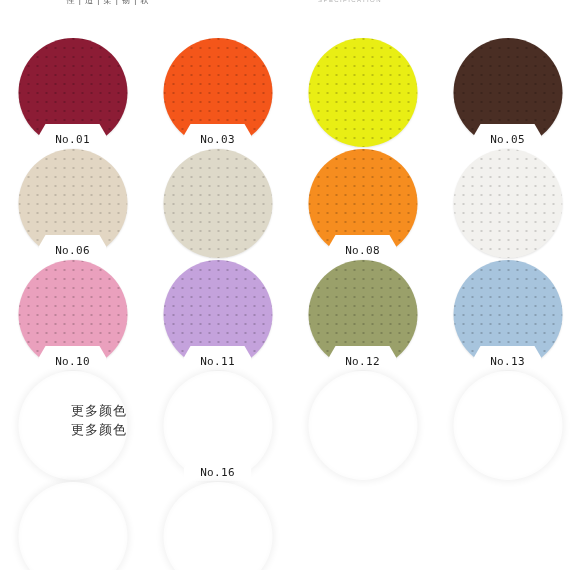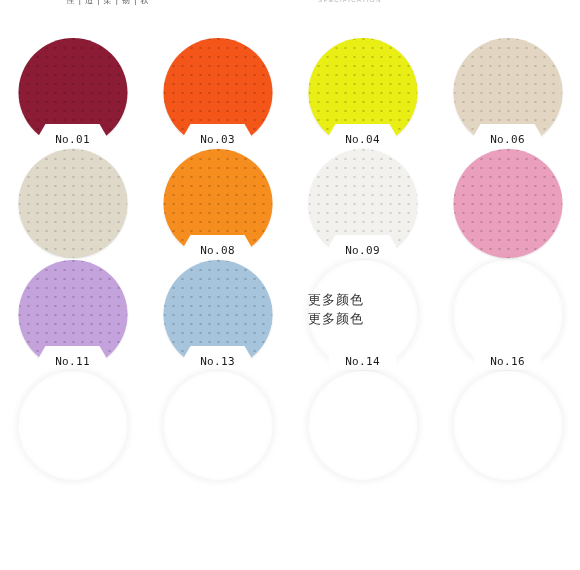--- a/index.html
+++ b/index.html
@@ -96,21 +96,21 @@
     font-size:11px;
     color:#1c1c1c;
     letter-spacing:0.3px;
     line-height:13px;
   }
 
   
   .comingsoon{
     position:absolute;
     left:0;right:0;top:30px;
-    text-align:left;
+    text-align:right;
     font-family:"DejaVu Sans","Liberation Sans",sans-serif;
     font-size:13px;
     line-height:19px;
     color:#333;
     letter-spacing:1px;
     z-index:2;
   }
 </style>
 </head>
 <body>
@@ -139,22 +139,29 @@
         <div class="plate">
           <div class="plate-lbl">No.03</div>
         </div>
       </div>
     </div>
     <div class="cell">
       <div class="swatch">
         <div class="disc filled" style="background: rgb(233, 238, 20);">
           <div class="tex "></div>
         </div>
-        <div class="plate">
-          <div class="plate-lbl">No.04</div>
+      </div>
+    </div>
+    <div class="cell">
+      <div class="swatch">
+        <div class="disc filled" style="background: rgb(74, 46, 36);">
+          <div class="tex "></div>
+        </div>
+        <div class="plate">
+          <div class="plate-lbl">No.05</div>
         </div>
       </div>
     </div>
     <div class="cell">
       <div class="swatch">
         <div class="disc filled" style="background: rgb(226, 214, 195);">
           <div class="tex light"></div>
         </div>
         <div class="plate">
           <div class="plate-lbl">No.06</div>
@@ -176,62 +183,69 @@
         <div class="plate">
           <div class="plate-lbl">No.08</div>
         </div>
       </div>
     </div>
     <div class="cell">
       <div class="swatch">
         <div class="disc filled" style="background: rgb(242, 241, 238);">
           <div class="tex light"></div>
         </div>
-        <div class="plate">
-          <div class="plate-lbl">No.09</div>
-        </div>
       </div>
     </div>
     <div class="cell">
       <div class="swatch">
         <div class="disc filled" style="background: rgb(234, 160, 189);">
           <div class="tex "></div>
         </div>
+        <div class="plate">
+          <div class="plate-lbl">No.10</div>
+        </div>
       </div>
     </div>
     <div class="cell">
       <div class="swatch">
         <div class="disc filled" style="background: rgb(196, 162, 220);">
           <div class="tex "></div>
         </div>
         <div class="plate">
           <div class="plate-lbl">No.11</div>
+        </div>
+      </div>
+    </div>
+    <div class="cell">
+      <div class="swatch">
+        <div class="disc filled" style="background: rgb(154, 160, 106);">
+          <div class="tex "></div>
+        </div>
+        <div class="plate">
+          <div class="plate-lbl">No.12</div>
         </div>
       </div>
     </div>
     <div class="cell">
       <div class="swatch">
         <div class="disc filled" style="background: rgb(167, 196, 221);">
           <div class="tex "></div>
         </div>
         <div class="plate">
           <div class="plate-lbl">No.13</div>
         </div>
       </div>
     </div>
     <div class="cell">
       <div class="swatch">
         <div class="disc empty" style="background: rgb(255, 255, 255);"></div>
         <div class="comingsoon">
           <div>更多颜色</div>
           <div>更多颜色</div>
         </div>
-        <div class="plate">
-          <div class="plate-lbl">No.14</div>
-        </div>
       </div>
     </div>
     <div class="cell">
       <div class="swatch">
         <div class="disc empty" style="background: rgb(255, 255, 255);"></div>
         <div class="plate">
           <div class="plate-lbl">No.16</div>
         </div>
       </div>
     </div>

